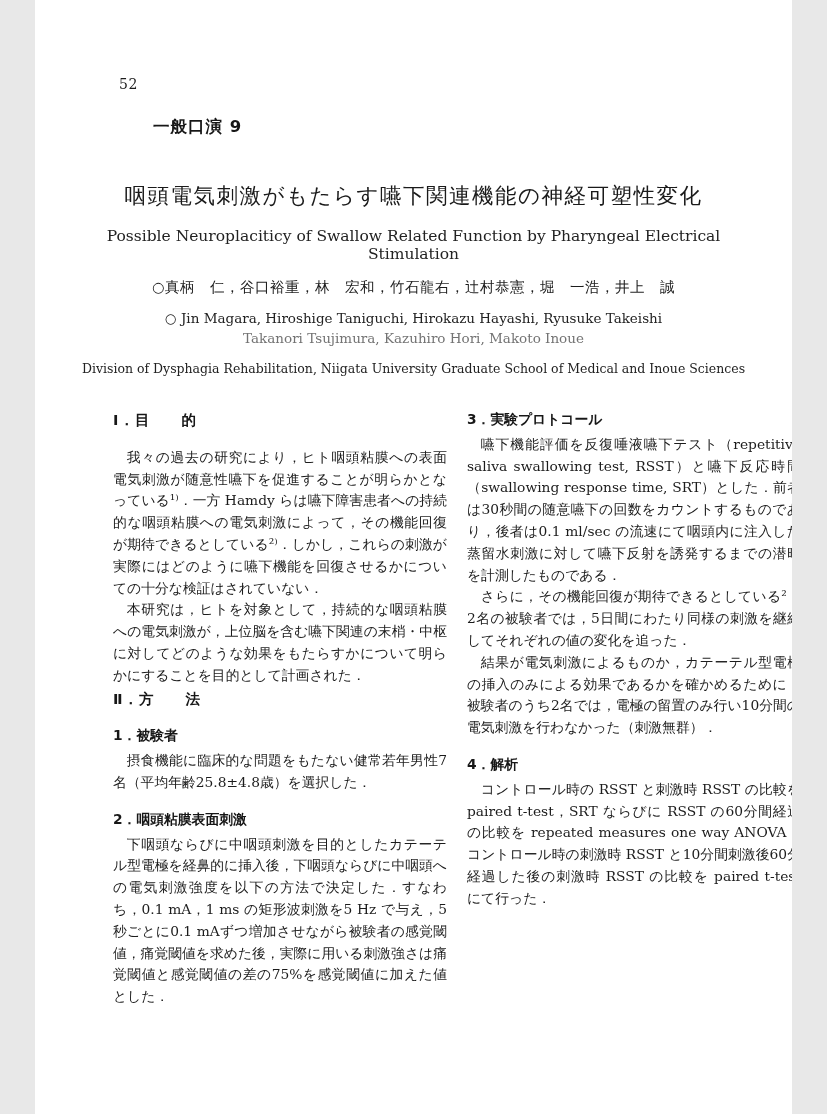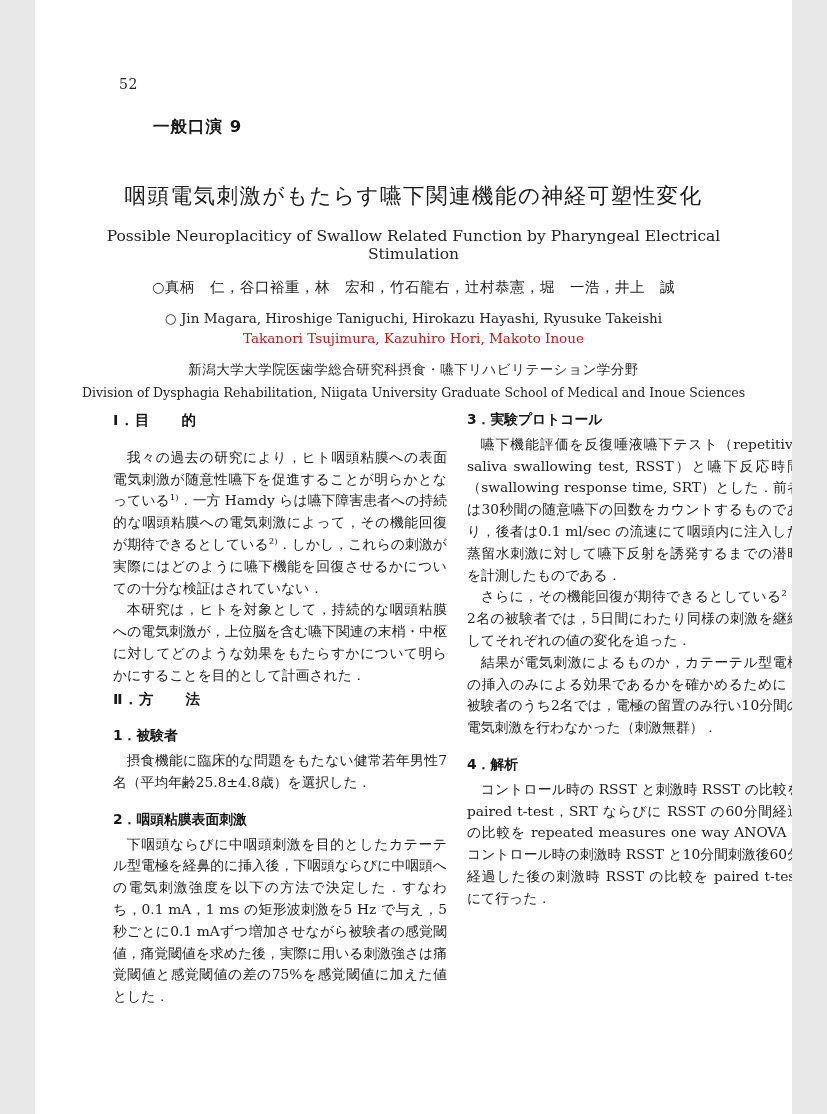--- a/index.html
+++ b/index.html
@@ -33,21 +33,21 @@
   .title-en{
     font-size:15.5px;font-weight:400;margin:0 0 15px 0;color:#222;
   }
   .authors-ja{
     font-size:14.5px;letter-spacing:.5px;margin:0 0 13px 0;
   }
   .authors-en{
     font-size:13.5px;margin:0 0 4px 0;color:#222;
   }
   .authors-en2{
-    font-size:13.5px;margin:0 0 15px 0;color:#b91c1c;
+    font-size:13.5px;margin:0 0 15px 0;color:#737373;
   }
   .affil-ja{
     font-size:13.5px;letter-spacing:.5px;margin:0 0 6px 0;color:#2a2a2a;
   }
   .affil-en{
     font-size:12.5px;margin:0;color:#222;
   }
   .columns{
     position:absolute;top:408px;left:78px;width:688px;
     display:flex;gap:20px;
@@ -80,21 +80,20 @@
   <div class="pageno">52</div>
 
   <div class="session">一般口演 9</div>
 
   <div class="head">
     <h1 class="title-ja">咽頭電気刺激がもたらす嚥下関連機能の神経可塑性変化</h1>
     <div class="title-en">Possible Neuroplaciticy of Swallow Related Function by Pharyngeal Electrical Stimulation</div>
     <div class="authors-ja">○真柄　仁，谷口裕重，林　宏和，竹石龍右，辻村恭憲，堀　一浩，井上　誠</div>
     <div class="authors-en">○ Jin Magara, Hiroshige Taniguchi, Hirokazu Hayashi, Ryusuke Takeishi</div>
     <div class="authors-en2">Takanori Tsujimura, Kazuhiro Hori, Makoto Inoue</div>
-    <div class="affil-ja">新潟大学大学院医歯学総合研究科摂食・嚥下リハビリテーション学分野</div>
     <div class="affil-en">Division of Dysphagia Rehabilitation, Niigata University Graduate School of Medical and Inoue Sciences</div>
   </div>
 
   <div class="columns">
 
     <div class="col">
       <div class="sec-h">Ⅰ．目　　的</div>
       <p>我々の過去の研究により，ヒト咽頭粘膜への表面電気刺激が随意性嚥下を促進することが明らかとなっている¹⁾．一方 Hamdy らは嚥下障害患者への持続的な咽頭粘膜への電気刺激によって，その機能回復が期待できるとしている²⁾．しかし，これらの刺激が実際にはどのように嚥下機能を回復させるかについての十分な検証はされていない．</p>
       <p>本研究は，ヒトを対象として，持続的な咽頭粘膜への電気刺激が，上位脳を含む嚥下関連の末梢・中枢に対してどのような効果をもたらすかについて明らかにすることを目的として計画された．</p>
 

